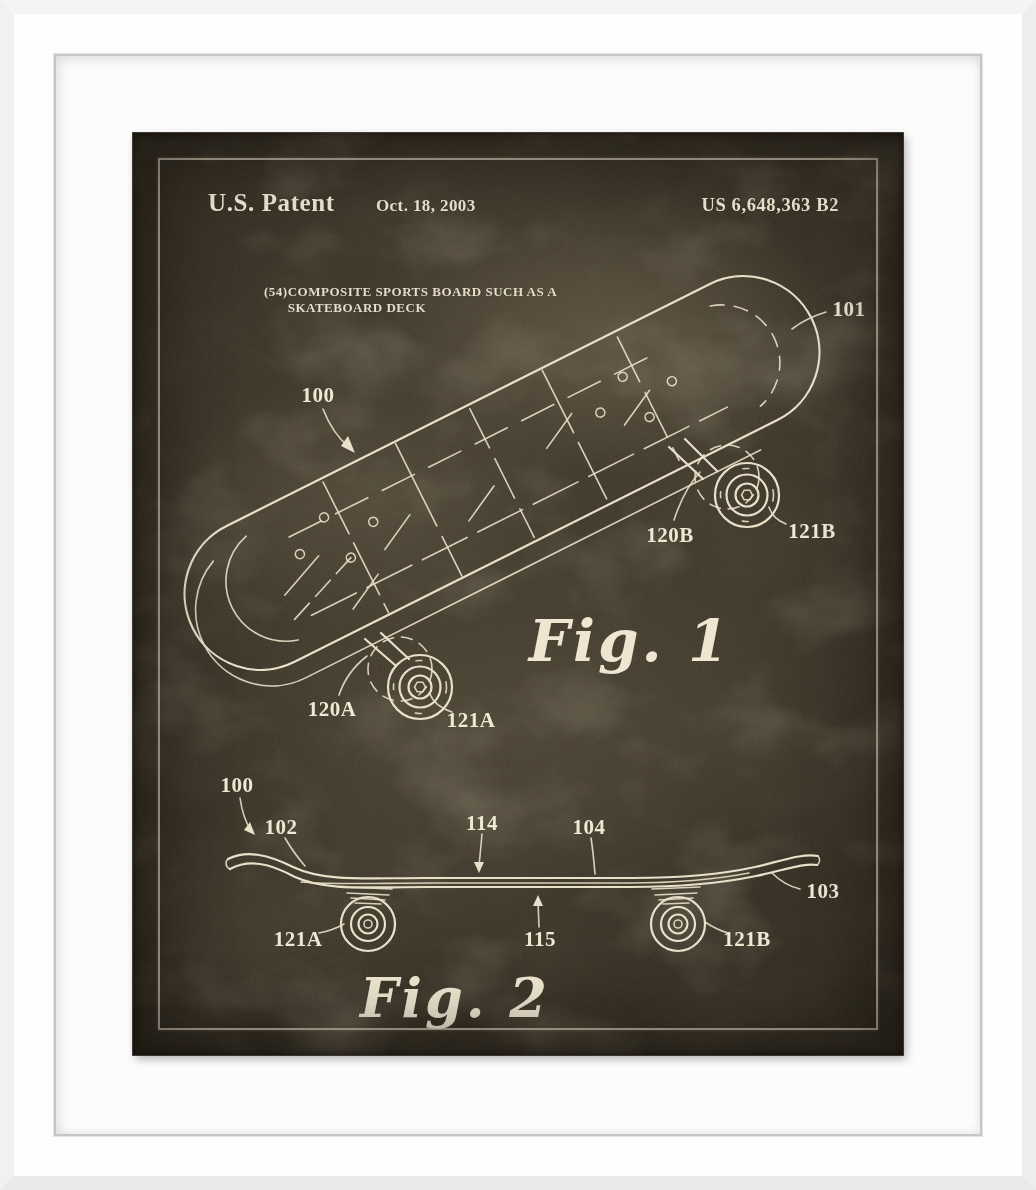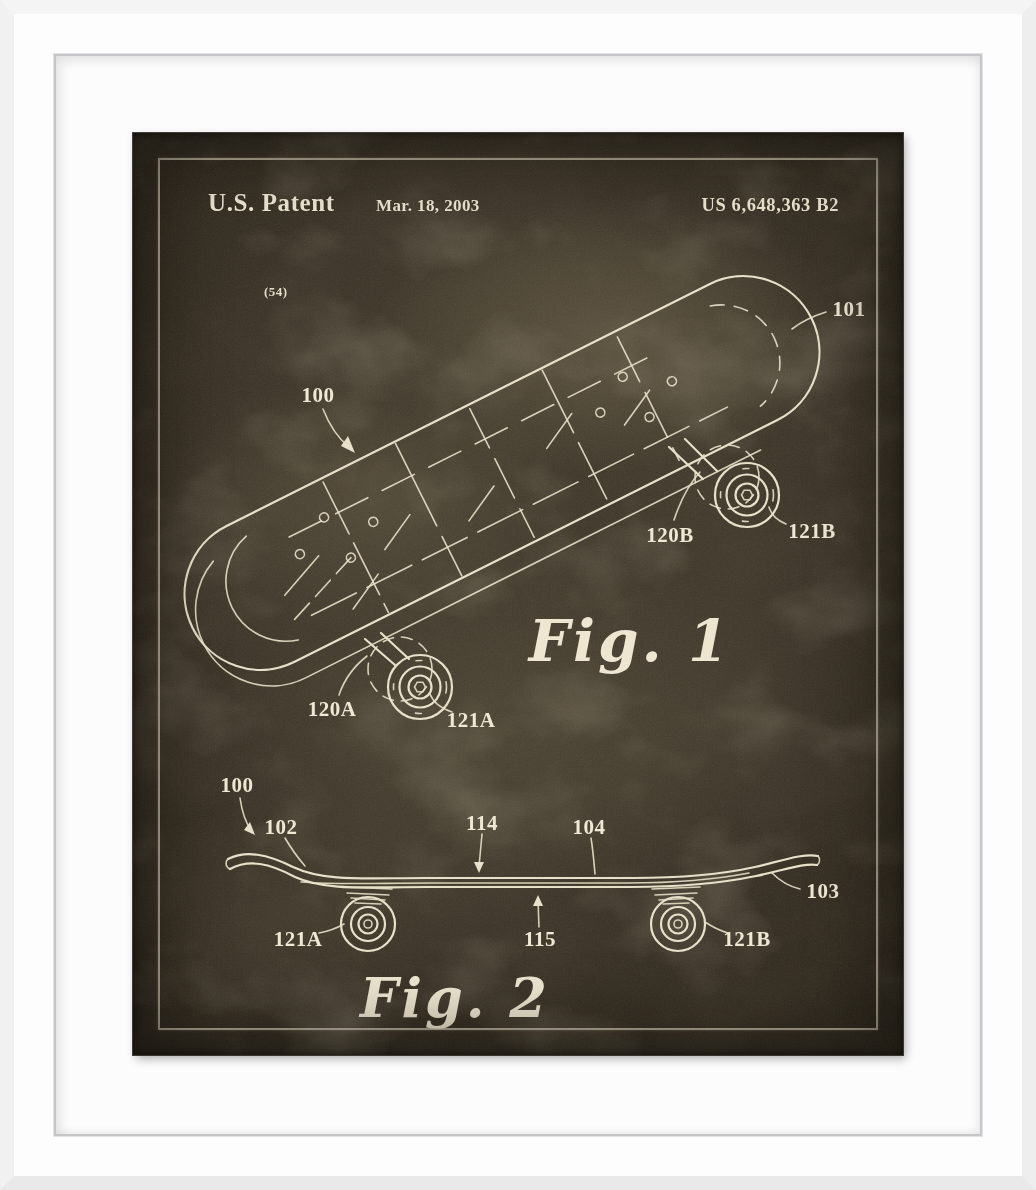--- a/index.html
+++ b/index.html
@@ -208,23 +208,27 @@
         <text class="lbl" x="165" y="813" text-anchor="middle">121A</text>
         <text class="lbl" x="407" y="813" text-anchor="middle">115</text>
         <text class="lbl" x="614" y="813" text-anchor="middle">121B</text>
         <text class="caption" x="322" y="884" text-anchor="middle" font-size="54">Fig. 2</text>
       </g>
 
       <rect width="770" height="922" filter="url(#grain)" opacity="0.12"></rect>
     </svg>
 
     <div class="ptxt patent-label">U.S. Patent</div>
-    <div class="ptxt patent-date">Mar. 18, 2003</div>
+    <div class="ptxt patent-date">Oct. 18, 2003</div>
     <div class="ptxt patent-number">US 6,648,363 B2</div>
 
     <div class="title-block">
       <span>(54)</span>
+      <span class="title-lines">
+        <span>COMPOSITE SPORTS BOARD SUCH AS A</span><br>
+        <span>SKATEBOARD DECK</span>
+      </span>
     </div>
 
     <div class="print-border"></div>
     <div class="print-vignette"></div>
   </div>
 </div>
 
 </body></html>

